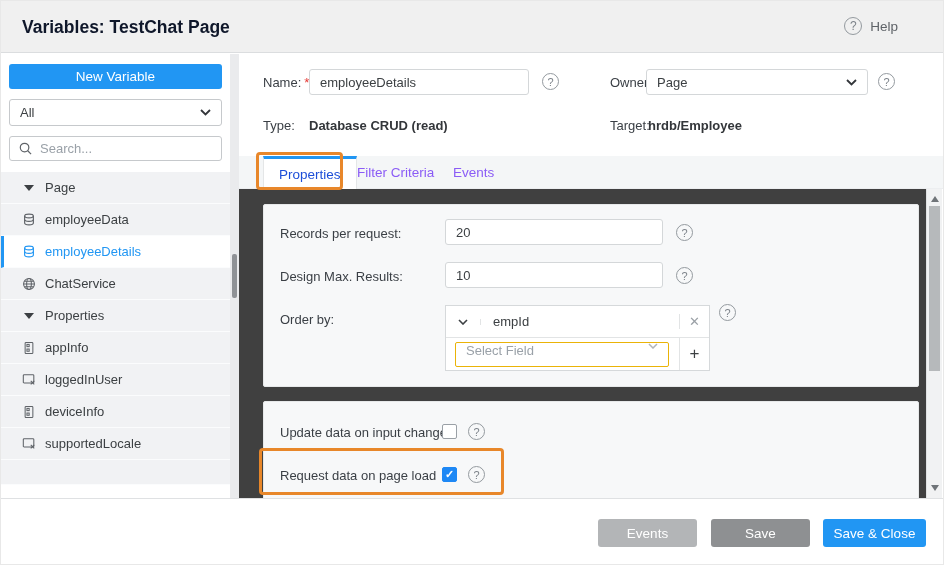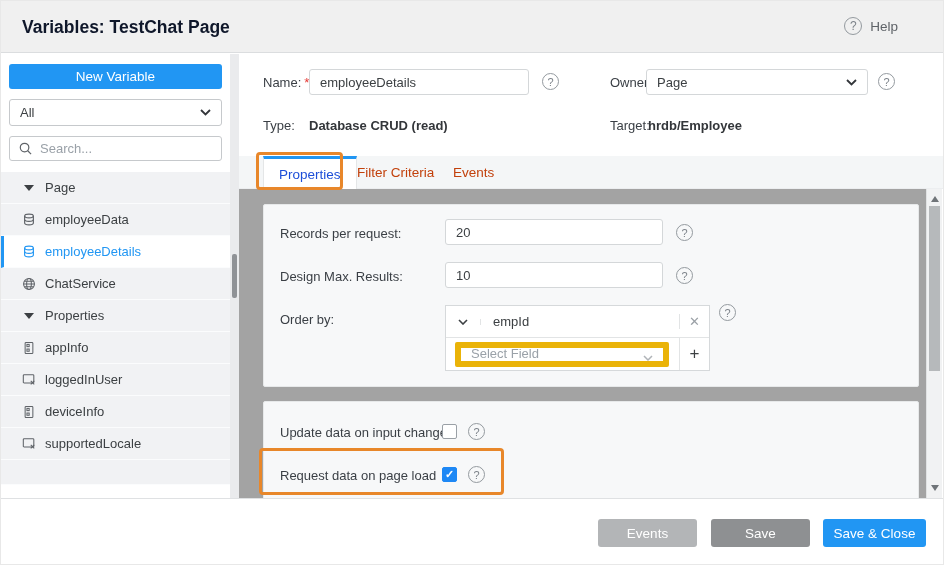--- a/index.html
+++ b/index.html
@@ -57,46 +57,46 @@
             outline: none; }
   .fselect { position: absolute; border: 1px solid #d4d7d9; border-radius: 3px; background: #fff;
              display: flex; align-items: center; justify-content: space-between; padding: 0 10px;
              cursor: pointer; }
   .bold { font-weight: 700; color: #33363a; }
 
   
   .tabstrip { position: absolute; left: 0; top: 102px; width: 706px; height: 33px;
               background: #f4f6f7; border-bottom: 1px solid #eceef0; }
   .tab { position: absolute; top: 0; height: 33px; display: flex; align-items: center;
-         padding: 0 15px; color: #c2410c; cursor: pointer; font-size: 13.5px; }
+         padding: 0 15px; color: #8b5cf6; cursor: pointer; font-size: 13.5px; }
   .tab.active { background: #fff; border-top: 3px solid #2196f3; border-left: 1px solid #e4e6e7;
                 border-right: 1px solid #e4e6e7; color: #1d4ed8; }
 
   
-  .clip { position: absolute; left: 0; top: 135px; width: 687px; height: 309px; overflow: hidden; background: #a3a3a3; }
+  .clip { position: absolute; left: 0; top: 135px; width: 687px; height: 309px; overflow: hidden; background: #404040; }
   .section { position: absolute; left: 24px; width: 656px; background: #f7f8f9;
              border: 1px solid #e7e9ea; border-radius: 2px; }
   .sec1 { top: 15px; height: 183px; }
   .sec2 { top: 212px; height: 130px; }
   .slabel { position: absolute; left: 16px; color: #3a3f45; white-space: nowrap; }
   .sinput { left: 181px; width: 218px; height: 26px; }
   .shelp { position: absolute; }
 
   
   .ow { position: absolute; left: 181px; top: 100px; width: 265px; height: 66px;
         background: #fff; border: 1px solid #d6d9db; }
   .ow-row1 { height: 32px; border-bottom: 1px solid #e2e4e5; display: flex; align-items: center; }
   .ow-chev { width: 35px; border-right: 1px solid #e2e4e5; display: flex; align-items: center;
              justify-content: center; cursor: pointer; }
   .ow-text { flex: 1; display: flex; align-items: center; padding-left: 12px; color: #3c4043; }
   .ow-close { width: 30px; border-left: 1px solid #e2e4e5; display: flex; align-items: center;
               justify-content: center; color: #9aa0a6; font-size: 13px; cursor: pointer; }
   .ow-row2 { height: 32px; display: flex; align-items: center; position: relative; }
-  .ow-select { margin-left: 9px; width: 214px; height: 25px; border: 6px solid #eab308; border-radius: 2px;
-               display: flex; align-items: flex-end; justify-content: space-between; padding: 0 10px;
+  .ow-select { margin-left: 9px; width: 214px; height: 25px; border: 1px solid #eab308; border-radius: 2px;
+               display: flex; align-items: flex-start; justify-content: space-between; padding: 0 10px;
                color: #9aa1a8; background: #fff; cursor: pointer; }
   .ow-plus { position: absolute; right: 0; top: 0; width: 30px; height: 32px; border-left: 1px solid #e2e4e5;
              display: flex; align-items: center; justify-content: center; font-size: 17px;
              color: #3c4043; cursor: pointer; }
 
   
   .cb { position: absolute; width: 15px; height: 15px; border: 1px solid #9aa0a6; border-radius: 2px;
         background: #fff; cursor: pointer; display: flex; align-items: center; justify-content: center; }
   .cb .mark { display: none; color: #fff; font-size: 11px; font-weight: 700; line-height: 1; }
   .cb.checked { background: #1e88f5; border-color: #1e88f5; }

